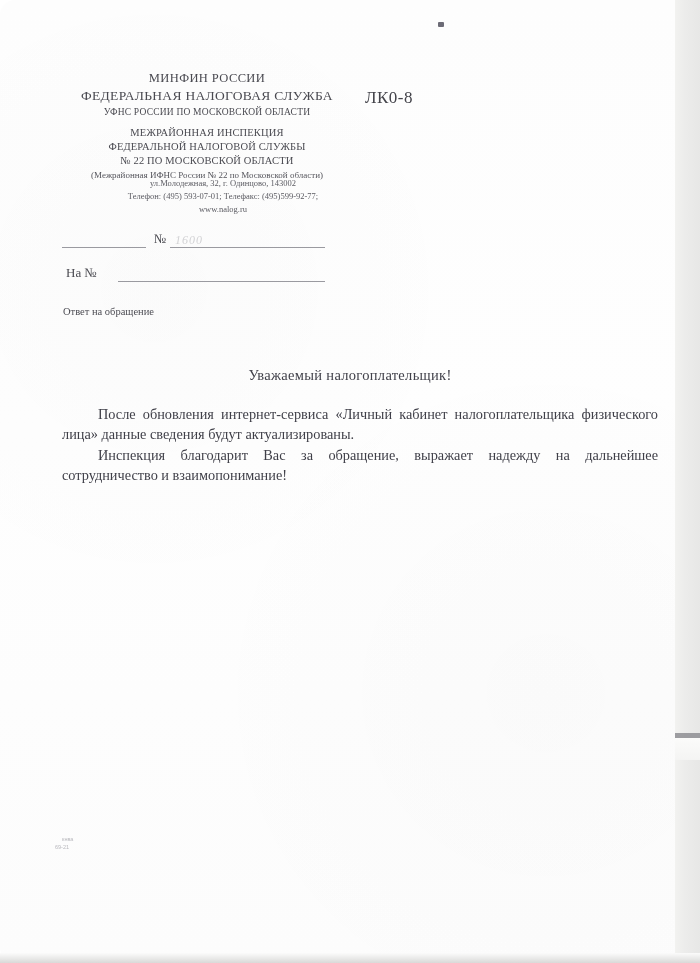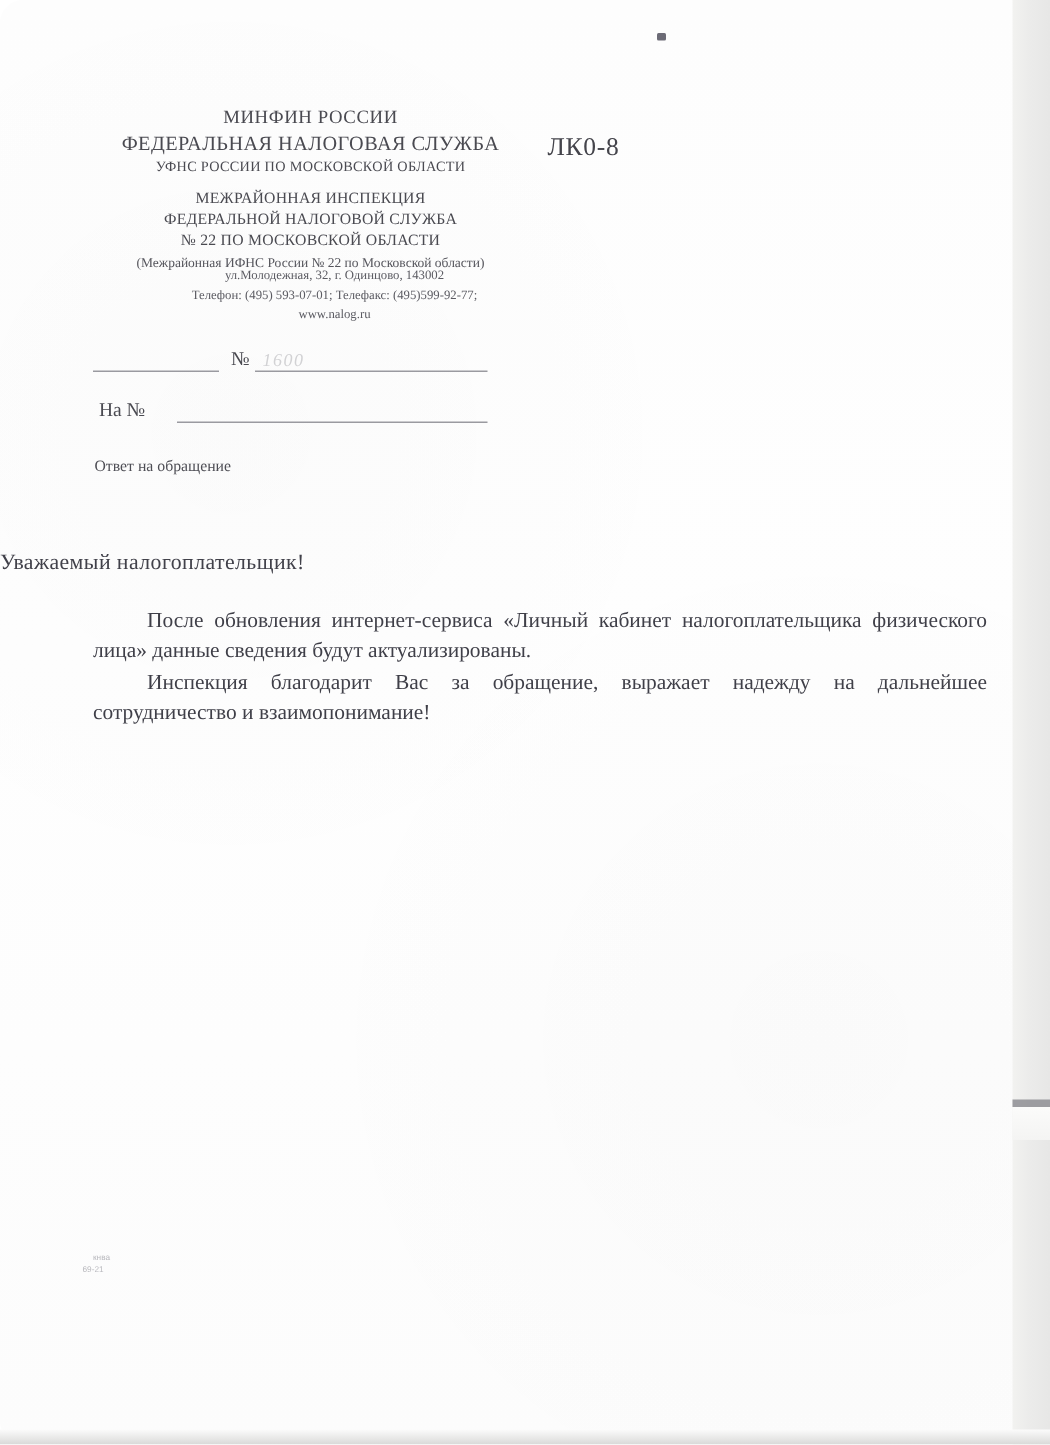--- a/index.html
+++ b/index.html
@@ -188,21 +188,21 @@
     font-size: 10.5px;
     color: #4e4e55;
   }
 
   
   #salutation {
     position: absolute;
     left: 0;
     top: 367px;
     width: 700px;
-    text-align: left;
+    text-align: center;
     font-size: 14.5px;
     color: #41414a;
     letter-spacing: 0.3px;
   }
 
   #body {
     position: absolute;
     left: 62px;
     top: 404px;
     width: 596px;
@@ -238,21 +238,21 @@
   <div id="scan-edge-band"></div>
   <div id="scan-bottom-edge"></div>
   <div id="scan-speck"></div>
 
   <div id="letterhead">
     <div class="lh-l1">МИНФИН РОССИИ</div>
     <div class="lh-l2">ФЕДЕРАЛЬНАЯ НАЛОГОВАЯ СЛУЖБА</div>
     <div class="lh-l3">УФНС РОССИИ ПО МОСКОВСКОЙ ОБЛАСТИ</div>
     <div class="lh-bold">
       <div>МЕЖРАЙОННАЯ ИНСПЕКЦИЯ</div>
-      <div>ФЕДЕРАЛЬНОЙ НАЛОГОВОЙ СЛУЖБА</div>
+      <div>ФЕДЕРАЛЬНОЙ НАЛОГОВОЙ СЛУЖБЫ</div>
       <div>№ 22 ПО МОСКОВСКОЙ ОБЛАСТИ</div>
     </div>
     <div class="lh-paren">(Межрайонная ИФНС России № 22 по  Московской области)</div>
   </div>
 
   <div id="form-code">ЛК0-8</div>
 
   <div id="contacts">
     <div>ул.Молодежная, 32, г. Одинцово, 143002</div>
     <div>Телефон: (495) 593-07-01; Телефакс: (495)599-92-77;</div>

